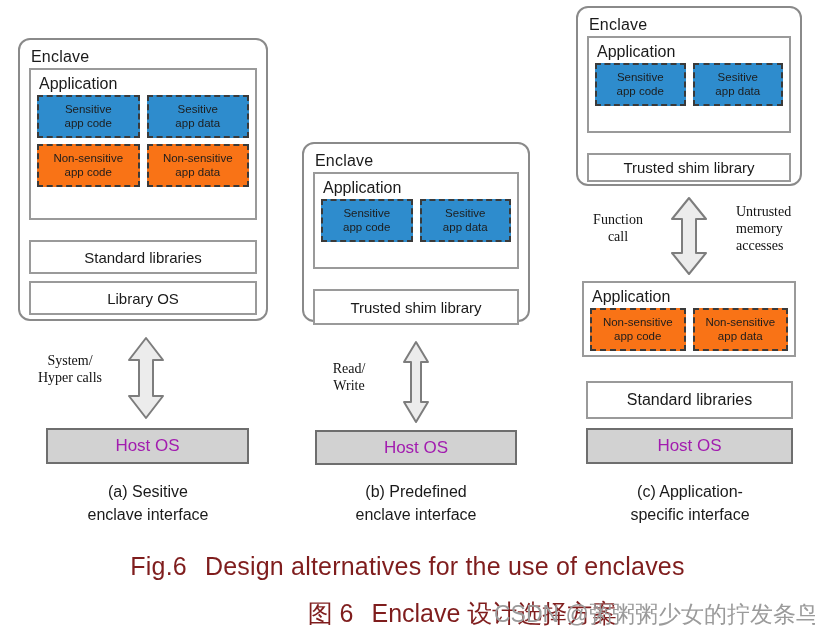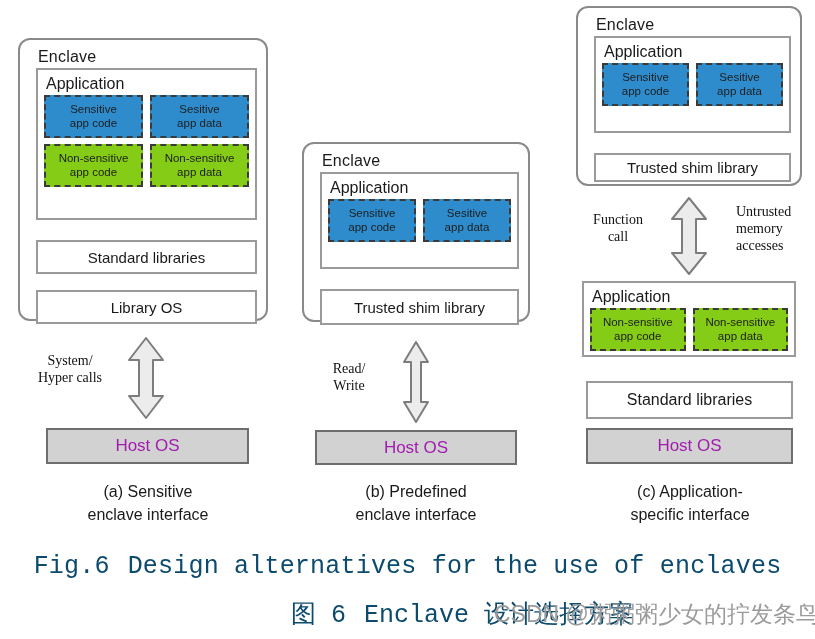--- a/index.html
+++ b/index.html
@@ -31,21 +31,21 @@
     top: 0;
     height: 540px;
   }
 
   .enclave {
     position: absolute;
     box-sizing: border-box;
     border: 2px solid #8a8a8a;
     border-radius: 12px;
     background: #ffffff;
-    padding: 6px 9px 9px 16px;
+    padding: 6px 9px 9px 9px;
   }
   .enclave-title {
     font-size: 16px;
     letter-spacing: .2px;
     color: #1a1a1a;
     line-height: 22px;
     padding-left: 2px;
     white-space: nowrap;
   }
 
@@ -78,38 +78,38 @@
     line-height: 13.5px;
     padding: 6px 2px;
     color: #1d1d1d;
     white-space: nowrap;
   }
   .cell.blue {
     background: #2e8ccd;
     border: 2px dashed #3a3a3a;
   }
   .cell.orange {
-    background: #84cc16;
+    background: #f97316;
     border: 2px dashed #3a3a3a;
   }
 
   .barbox {
     box-sizing: border-box;
     border: 2px solid #9a9a9a;
     background: #ffffff;
     text-align: center;
     font-size: 15px;
     line-height: 1;
     display: flex;
     align-items: center;
     justify-content: center;
     color: #1a1a1a;
     white-space: nowrap;
   }
-  .barbox + .barbox { margin-top: 16px; }
+  .barbox + .barbox { margin-top: 7px; }
 
   .hostos {
     position: absolute;
     box-sizing: border-box;
     border: 2px solid #6e6e6e;
     background: #d2d2d2;
     display: flex;
     align-items: center;
     justify-content: center;
     font-size: 17px;
@@ -152,22 +152,22 @@
     position: absolute;
     text-align: center;
     font-size: 16px;
     line-height: 23px;
     color: #1a1a1a;
   }
 
   
   .figcap {
     position: absolute;
-    font-family: Liberation Mono, monospace;
-    color: #0c4a6e;
+    font-family: Liberation Sans, sans-serif;
+    color: #7f1d1d;
     white-space: nowrap;
   }
   #cap-en {
     left: 0; top: 552px;
     width: 815px;
     text-align: center;
     font-size: 25px;
     letter-spacing: .2px;
   }
   #cap-en .capnum { margin-right: 18px; }
@@ -239,21 +239,21 @@
       </svg>
     </div>
     <div class="arrow-label leftal" style="left:20px; top:352px; width:100px;">
       <div>System/</div>
       <div>Hyper calls</div>
     </div>
 
     <div class="hostos" style="left:46px; top:428px; width:203px; height:36px;">Host OS</div>
 
     <div class="subcap" style="left:43px; top:480px; width:210px;">
-      <div>(a) Sensitive</div>
+      <div>(a) Sesitive</div>
       <div>enclave interface</div>
     </div>
   </div>
 
   <div class="panel">
 
     <div class="enclave" style="left:302px; top:142px; width:228px; height:180px;">
       <div class="enclave-title">Enclave</div>
 
       <div class="appbox" style="height:97px;">

